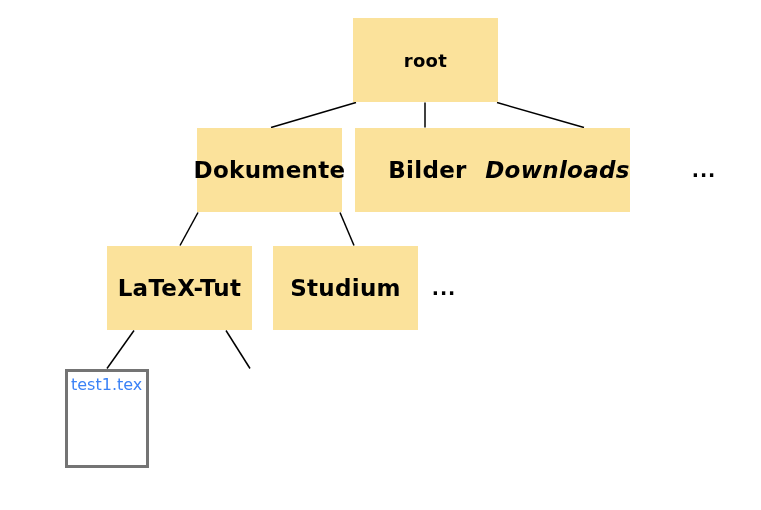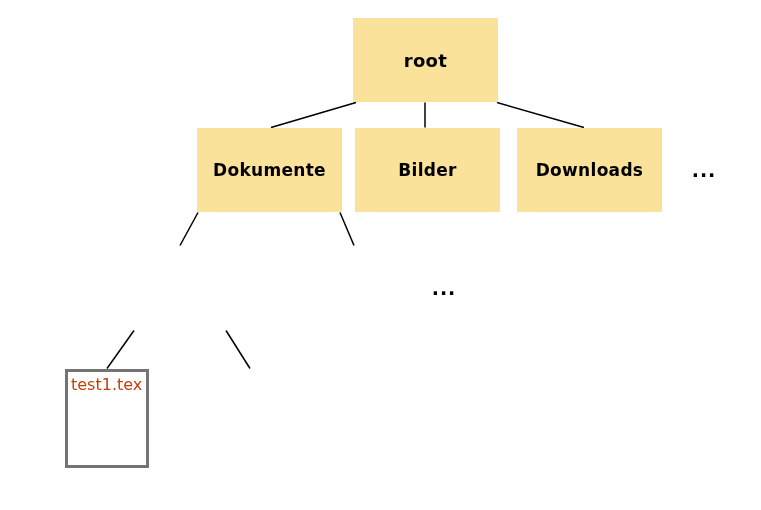--- a/index.html
+++ b/index.html
@@ -22,34 +22,34 @@
     pointer-events: none;
   }
   .node {
     position: absolute;
     box-sizing: border-box;
   }
   .folder {
     background: #FBE29B;
     color: #000000;
     font-weight: bold;
-    font-size: 17px;
+    font-size: 23px;
     letter-spacing: 0.3px;
     display: flex;
     align-items: center;
     justify-content: center;
     text-align: center;
   }
   .folder.root {
     font-size: 18px;
   }
   .file {
     background: #ffffff;
     border: 3px solid #747474;
-    color: #c2410c;
+    color: #3b82f6;
     font-size: 16px;
     font-weight: normal;
     padding: 3px 0 0 3px;
     white-space: nowrap;
   }
   .more {
     color: #000000;
     font-weight: bold;
     font-size: 19px;
     letter-spacing: 1px;
@@ -72,24 +72,26 @@
     <line x1="134" y1="330.5" x2="107" y2="368.5" stroke="#000000" stroke-width="1.5"></line>
     <line x1="226" y1="330.5" x2="250" y2="368.5" stroke="#000000" stroke-width="1.5"></line>
   </svg>
 
   <div class="node folder root" style="left:353px; top:18px; width:145px; height:84px;">root</div>
 
   <div class="node folder" style="left:197px; top:128px; width:145px; height:84px;">Dokumente</div>
 
   <div class="node folder" style="left:355px; top:128px; width:145px; height:84px;text-align:right;">Bilder</div>
 
-  <div class="node folder" style="left:517px; top:128px; width:145px; height:84px;">Downloads</div>
+  <div class="node folder" style="left:485px; top:128px; width:145px; height:84px;font-style:italic;">Downloads</div>
 
   <div class="node more" style="left:673px; top:128px; width:62px; height:84px;">...</div>
 
+  <div class="node folder" style="left:107px; top:246px; width:145px; height:84px;">LaTeX-Tut</div>
 
+  <div class="node folder" style="left:273px; top:246px; width:145px; height:84px;">Studium</div>
 
   <div class="node more" style="left:413px; top:246px; width:62px; height:84px;">...</div>
 
   <div class="node file" style="left:65px; top:369px; width:84px; height:99px;">test1.tex</div>
 
 
 </div>
 
 </body></html>

